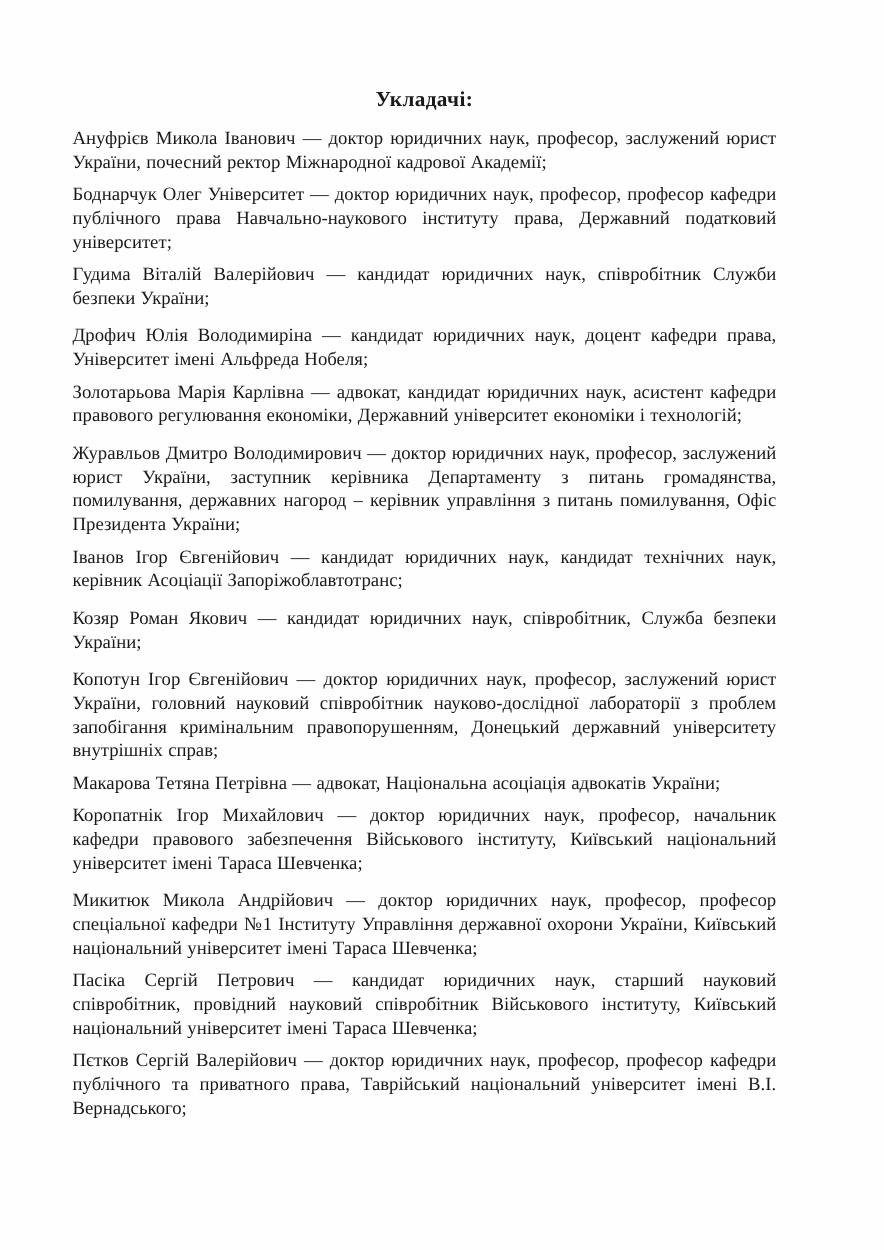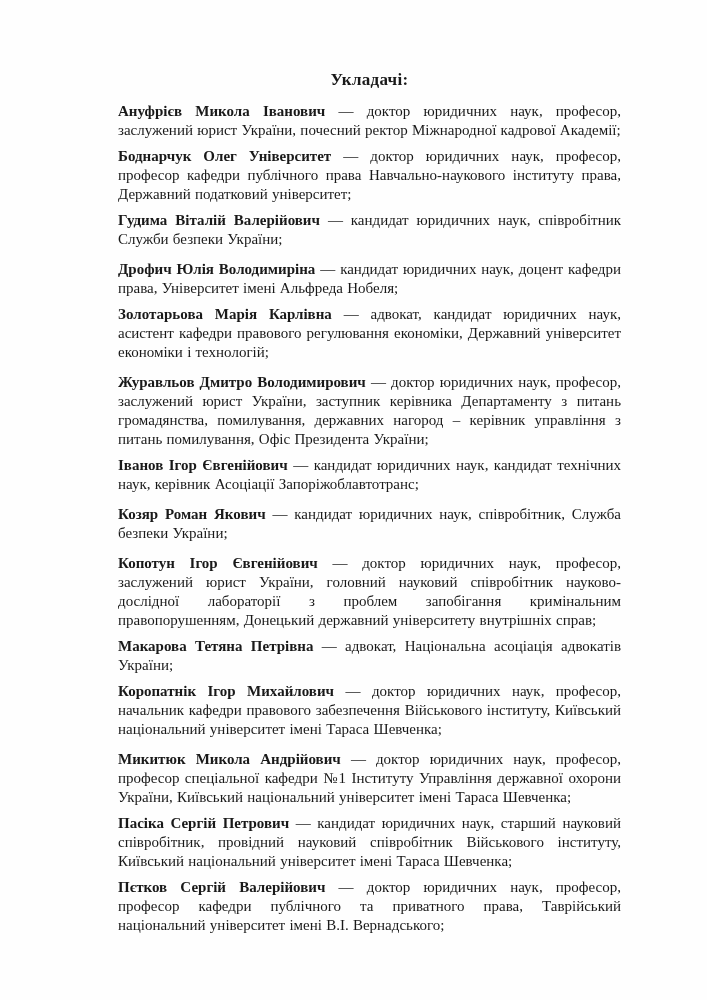--- a/index.html
+++ b/index.html
@@ -7,21 +7,21 @@
     padding: 0;
     background: #ffffff;
   }
   .page {
     position: relative;
     width: 707px;
     height: 1000px;
     margin: 0 auto;
     background: #fefefe;
     box-sizing: border-box;
-    padding: 70px 86px 0 118px;
+    padding: 70px 86px 0 58px;
     font-family: "Liberation Serif", "DejaVu Serif", serif;
     color: #191919;
     overflow: hidden;
   }
   .doc-title {
     margin: 0 0 12px 0;
     text-align: center;
     font-size: 17px;
     font-weight: bold;
     letter-spacing: 0.3px;
@@ -33,21 +33,21 @@
     margin: 7px 0 0 0;
     text-align: justify;
     font-size: 15px;
     line-height: 19px;
     word-spacing: 0.5px;
   }
   .entry.tight {
     margin-top: 11px;
   }
   .entry-name {
-    font-weight: bold;
+    font-weight: normal;
   }
 </style>
 </head>
 <body>
 
 <div class="page">
   <h1 class="doc-title">Укладачі:</h1>
 
   <div class="entries">
       <p class="entry"><b class="entry-name">Ануфрієв Микола Іванович</b><span class="entry-sep"> — </span><span class="entry-desc">доктор юридичних наук, професор, заслужений юрист України, почесний ректор Міжнародної кадрової Академії;</span></p>

